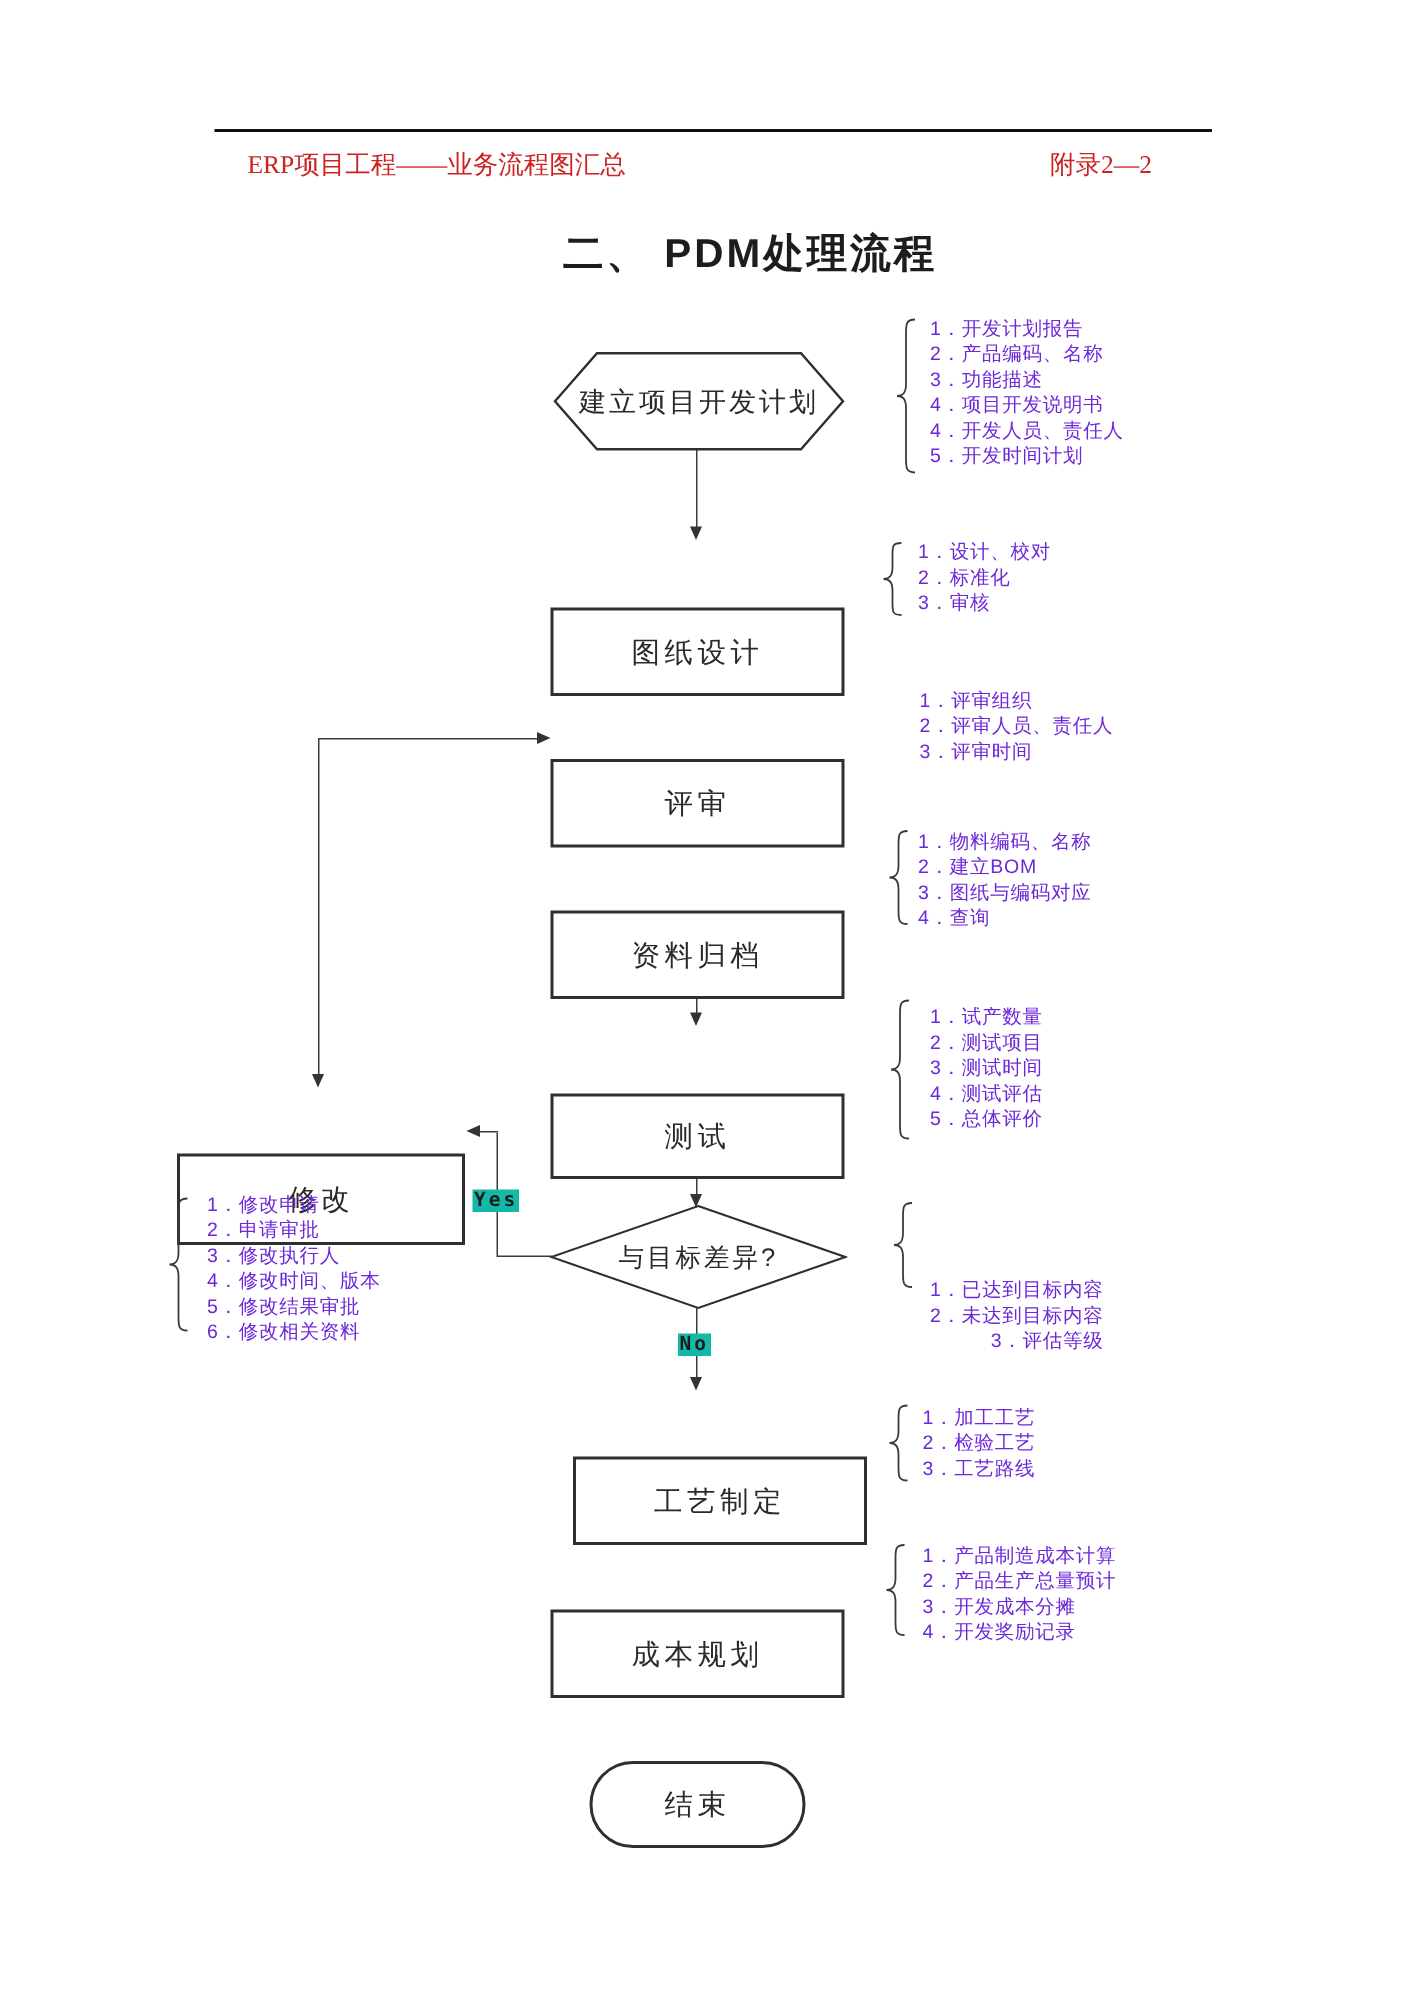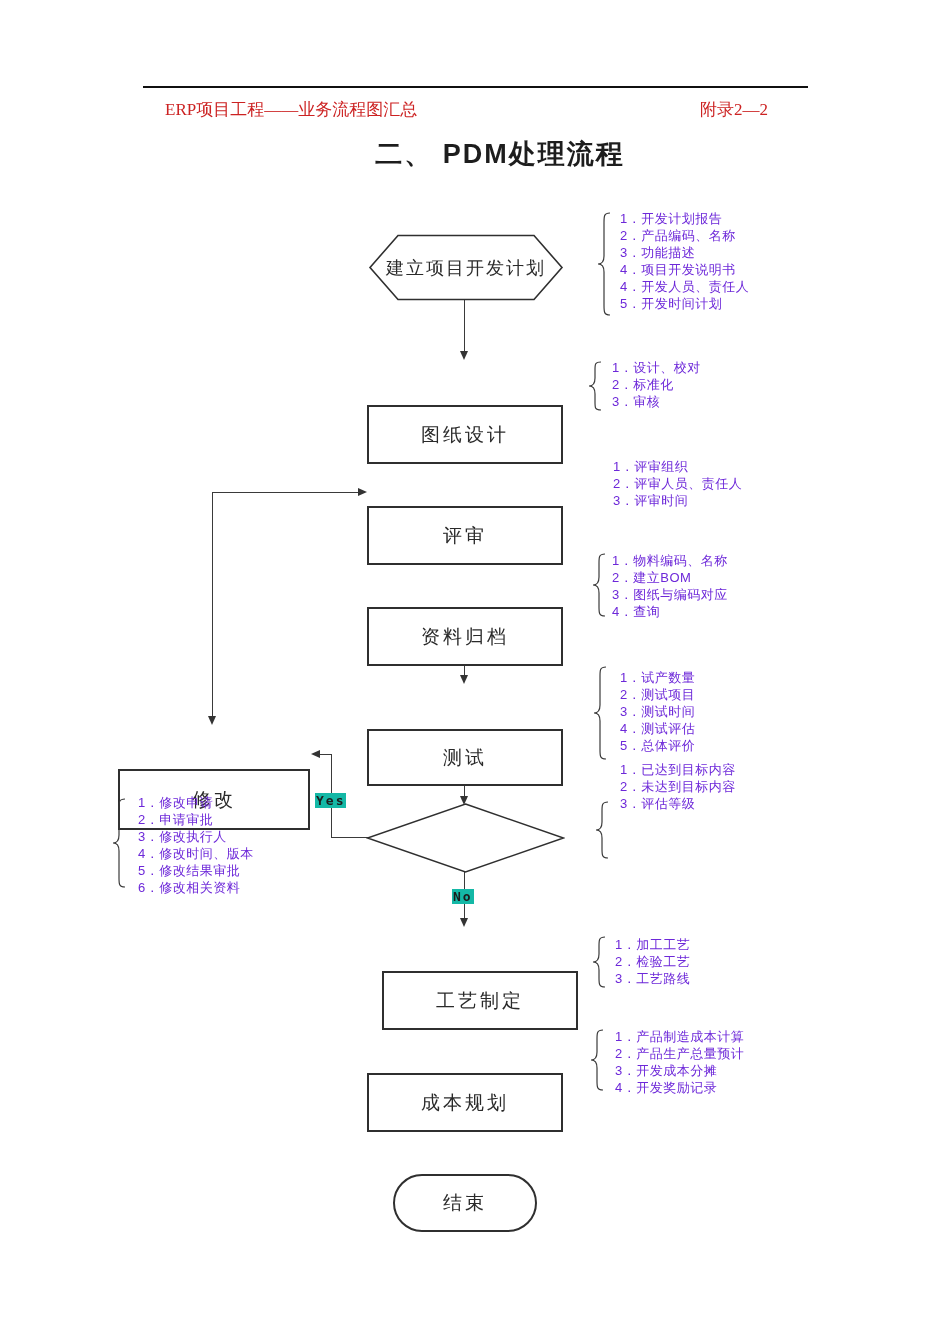--- a/index.html
+++ b/index.html
@@ -31,21 +31,21 @@
 </style>
 </head>
 <body>
 
 <div id="page">
 
   <div class="hdr-text" style="left:165px; top:62px;">ERP项目工程——业务流程图汇总</div>
   <div class="hdr-text" style="left:700px; top:62px;">附录2—2</div>
   <div class="hdr-rule" style="left:143px; top:86px; width:665px; height:2px;"></div>
 
-  <div class="page-title" style="left:340px; top:136px; width:320px;text-align:center;">二、 PDM处理流程</div>
+  <div class="page-title" style="left:340px; top:151px; width:320px;text-align:center;">二、 PDM处理流程</div>
 
   <div class="vline" style="left:464px; top:300px; height:52px;"></div>
   <div class="arr down" style="left:460px; top:351px;"></div>
 
   <div class="vline" style="left:464px; top:420px; height:33px;"></div>
   <div class="arr down" style="left:460px; top:452px;"></div>
 
   <div class="vline" style="left:464px; top:521px; height:33px;"></div>
   <div class="arr down" style="left:460px; top:553px;"></div>
 
@@ -101,20 +101,24 @@
     <span>测试</span>
   </div>
 
   <div class="box" style="left:118px; top:725px; width:192px; height:61px;">
     <span>修改</span>
   </div>
 
   <svg class="shape-svg" style="left:366px; top:803px;" width="199" height="70">
     <polygon points="99.5,1 197.5,35 99.5,69 1.5,35" fill="#ffffff" stroke="#2f2f2f" stroke-width="1.4"></polygon>
   </svg>
+  <div class="shape-label" style="left:366px; top:808px; width:199px; height:60px; font-size:17px; line-height:21px; letter-spacing:2px;">
+    <span>与目标</span>
+    <span>差异?</span>
+  </div>
 
   <div class="box" style="left:382px; top:927px; width:196px; height:59px;">
     <span>工艺制定</span>
   </div>
 
   <div class="box" style="left:367px; top:1029px; width:196px; height:59px;">
     <span>成本规划</span>
   </div>
 
   <div class="box term" style="left:393px; top:1130px; width:144px; height:58px;">
@@ -184,21 +188,21 @@
 
   <div class="ann" style="left:138px; top:794px;">
     <div>1．修改申请</div>
     <div>2．申请审批</div>
     <div>3．修改执行人</div>
     <div>4．修改时间、版本</div>
     <div>5．修改结果审批</div>
     <div>6．修改相关资料</div>
   </div>
 
-  <div class="ann" style="left:620px; top:761px;">
+  <div class="ann" style="left:620px; top:851px;text-align:right;">
     <div>1．已达到目标内容</div>
     <div>2．未达到目标内容</div>
     <div>3．评估等级</div>
   </div>
 
   <div class="ann" style="left:615px; top:936px;">
     <div>1．加工工艺</div>
     <div>2．检验工艺</div>
     <div>3．工艺路线</div>
   </div>

